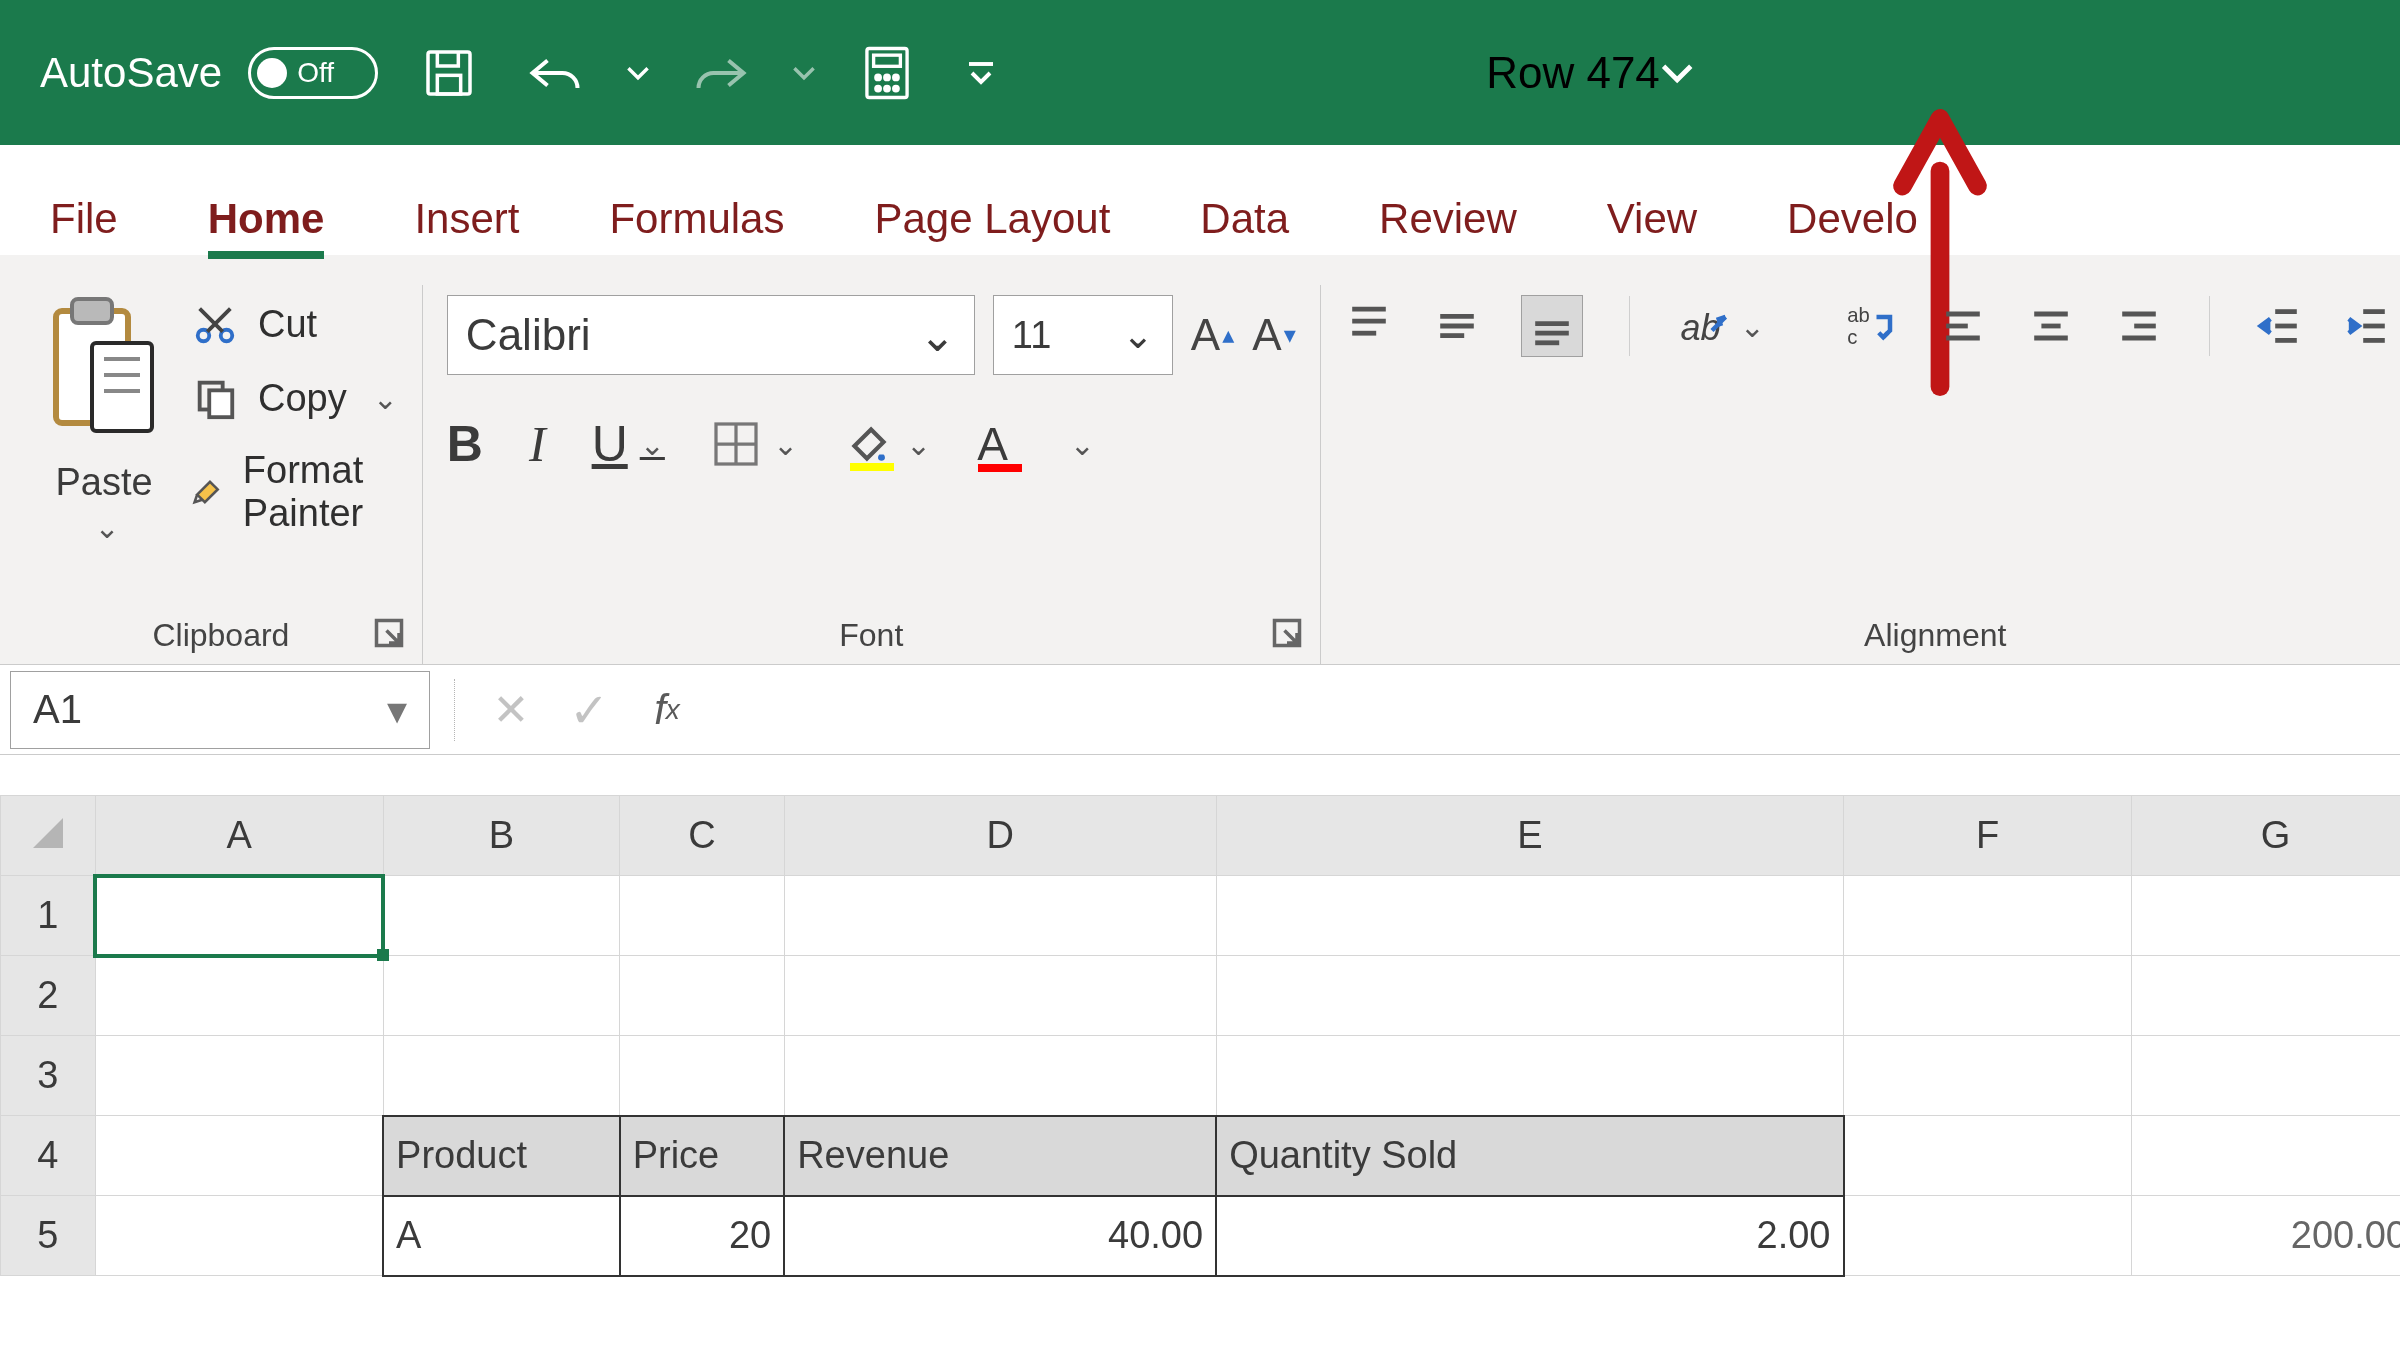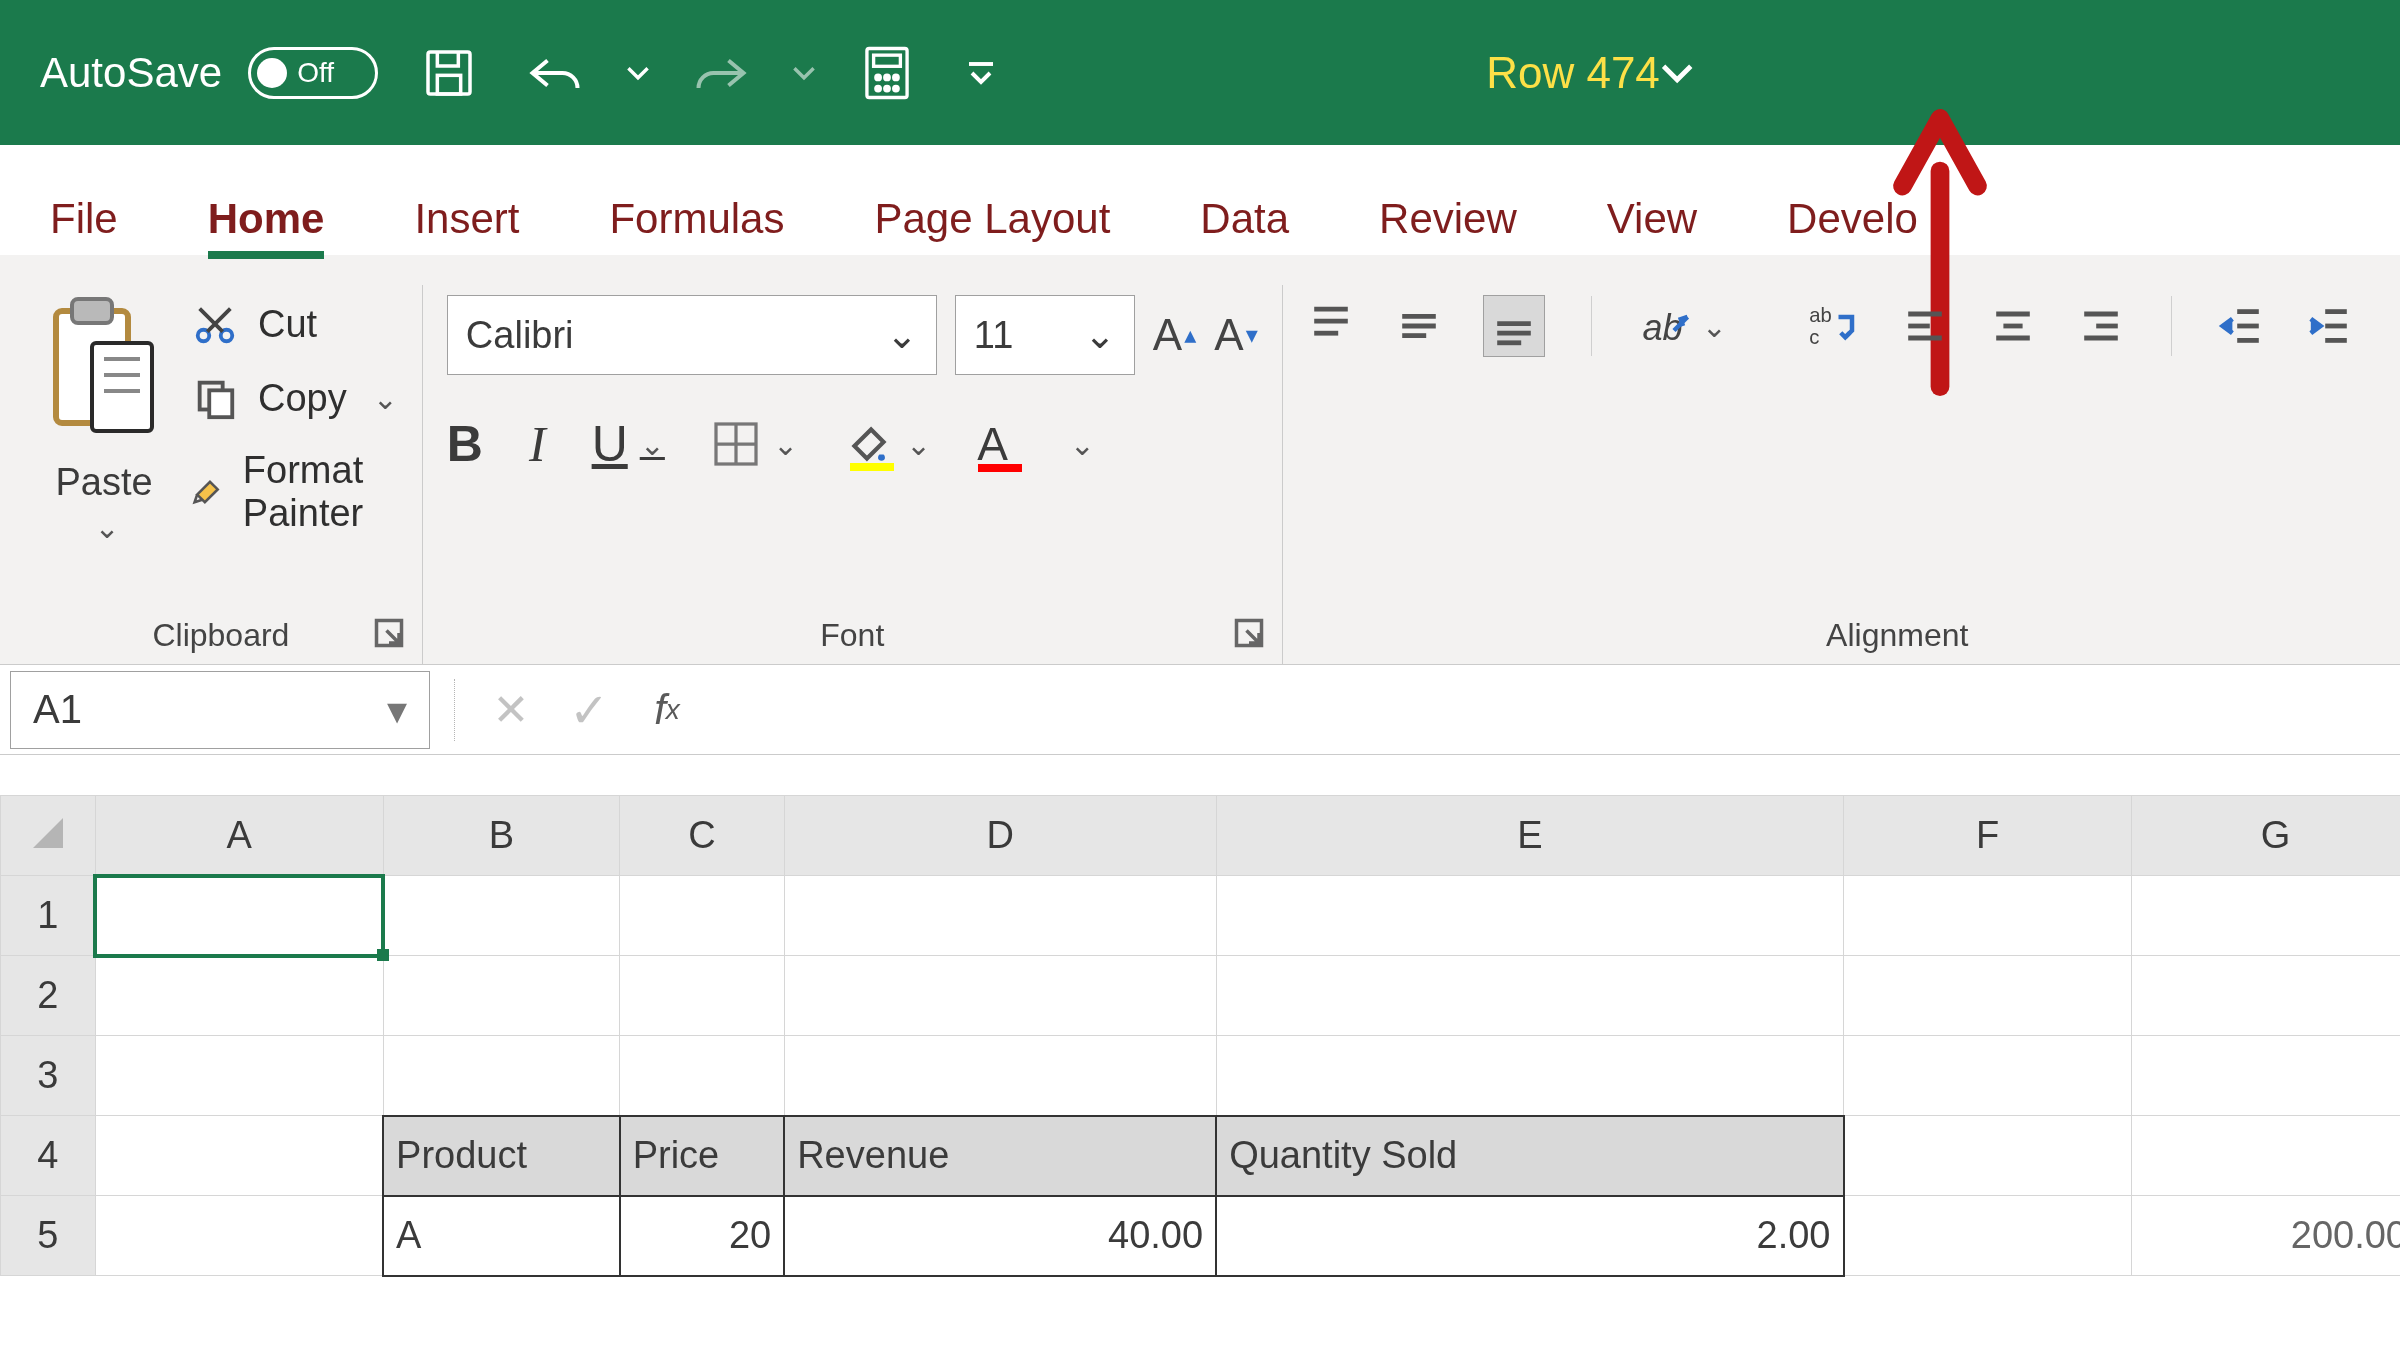--- a/index.html
+++ b/index.html
@@ -16,21 +16,21 @@
   body{font-size:32px;color:var(--dark);}
 
   
   .titlebar{background:var(--green);height:145px;display:flex;align-items:center;padding:0 40px;color:#fff;gap:36px;}
   .autosave{display:flex;align-items:center;gap:26px;font-size:42px;font-weight:400;}
   .switch{width:130px;height:52px;border:3px solid #fff;border-radius:30px;display:flex;align-items:center;padding:2px 6px;gap:10px;cursor:pointer;}
   .switch-knob{width:30px;height:30px;border-radius:50%;background:#fff;}
   .switch-label{font-size:28px;line-height:1;}
   .tb-btn{display:flex;align-items:center;justify-content:center;width:70px;height:70px;cursor:pointer;}
   .tb-btn svg{stroke:#fff;fill:none;}
-  .title-center{position:absolute;left:50%;transform:translateX(-50%);display:flex;align-items:center;color:#fde047;font-size:44px;cursor:pointer;margin-left:390px;}
+  .title-center{position:absolute;left:50%;transform:translateX(-50%);display:flex;align-items:center;color:#000000;font-size:44px;cursor:pointer;margin-left:390px;}
   .chev{display:inline-flex;}
 
   
   .tabs{background:#fff;height:110px;display:flex;align-items:flex-end;padding:0 50px;gap:90px;border-bottom:none;}
   .tab{font-size:42px;color:#7f1d1d;padding-bottom:12px;cursor:pointer;position:relative;}
   .tab.active{font-weight:600;text-align:center;}
   .tab.active::after{content:"";position:absolute;left:0;right:0;bottom:-4px;height:8px;background:var(--green);}
   .tabs .tab::before{content:"";display:block;height:40px;}
 
   
@@ -44,21 +44,21 @@
   
   .clipboard .top{display:flex;gap:28px;}
   .paste{display:flex;flex-direction:column;align-items:center;gap:6px;cursor:pointer;}
   .clip-col{display:flex;flex-direction:column;gap:28px;padding-top:6px;}
   .clip-item{display:flex;align-items:center;gap:20px;font-size:38px;color:#2f2f2f;cursor:pointer;}
   .mini-chev{font-size:30px;color:#555;margin-left:6px;}
 
   
   .font .top{display:flex;flex-direction:column;gap:36px;}
   .font-row1{display:flex;align-items:center;gap:18px;}
-  .font-name{width:490px;height:80px;border:1px solid #a0a0a0;background:#fff;display:flex;align-items:center;justify-content:space-between;padding:0 18px;font-size:38px;cursor:text;}
+  .font-name{width:528px;height:80px;border:1px solid #a0a0a0;background:#fff;display:flex;align-items:center;justify-content:space-between;padding:0 18px;font-size:44px;cursor:text;}
   .font-size{width:180px;height:80px;border:1px solid #a0a0a0;background:#fff;display:flex;align-items:center;justify-content:space-between;padding:0 18px;font-size:38px;cursor:text;}
   .fs-btn{font-size:44px;color:#444;cursor:pointer;display:flex;align-items:center;}
   .fs-btn sup{font-size:24px;margin-left:2px;}
   .font-row2{display:flex;align-items:center;gap:46px;margin-top:4px;}
   .bold{font-size:50px;font-weight:700;cursor:pointer;}
   .italic{font-size:50px;font-style:italic;font-family:Georgia,serif;cursor:pointer;}
   .underline{font-size:50px;text-decoration:underline;cursor:pointer;display:flex;align-items:center;gap:6px;}
   .icon-box{display:flex;align-items:center;gap:6px;cursor:pointer;}
 
   

